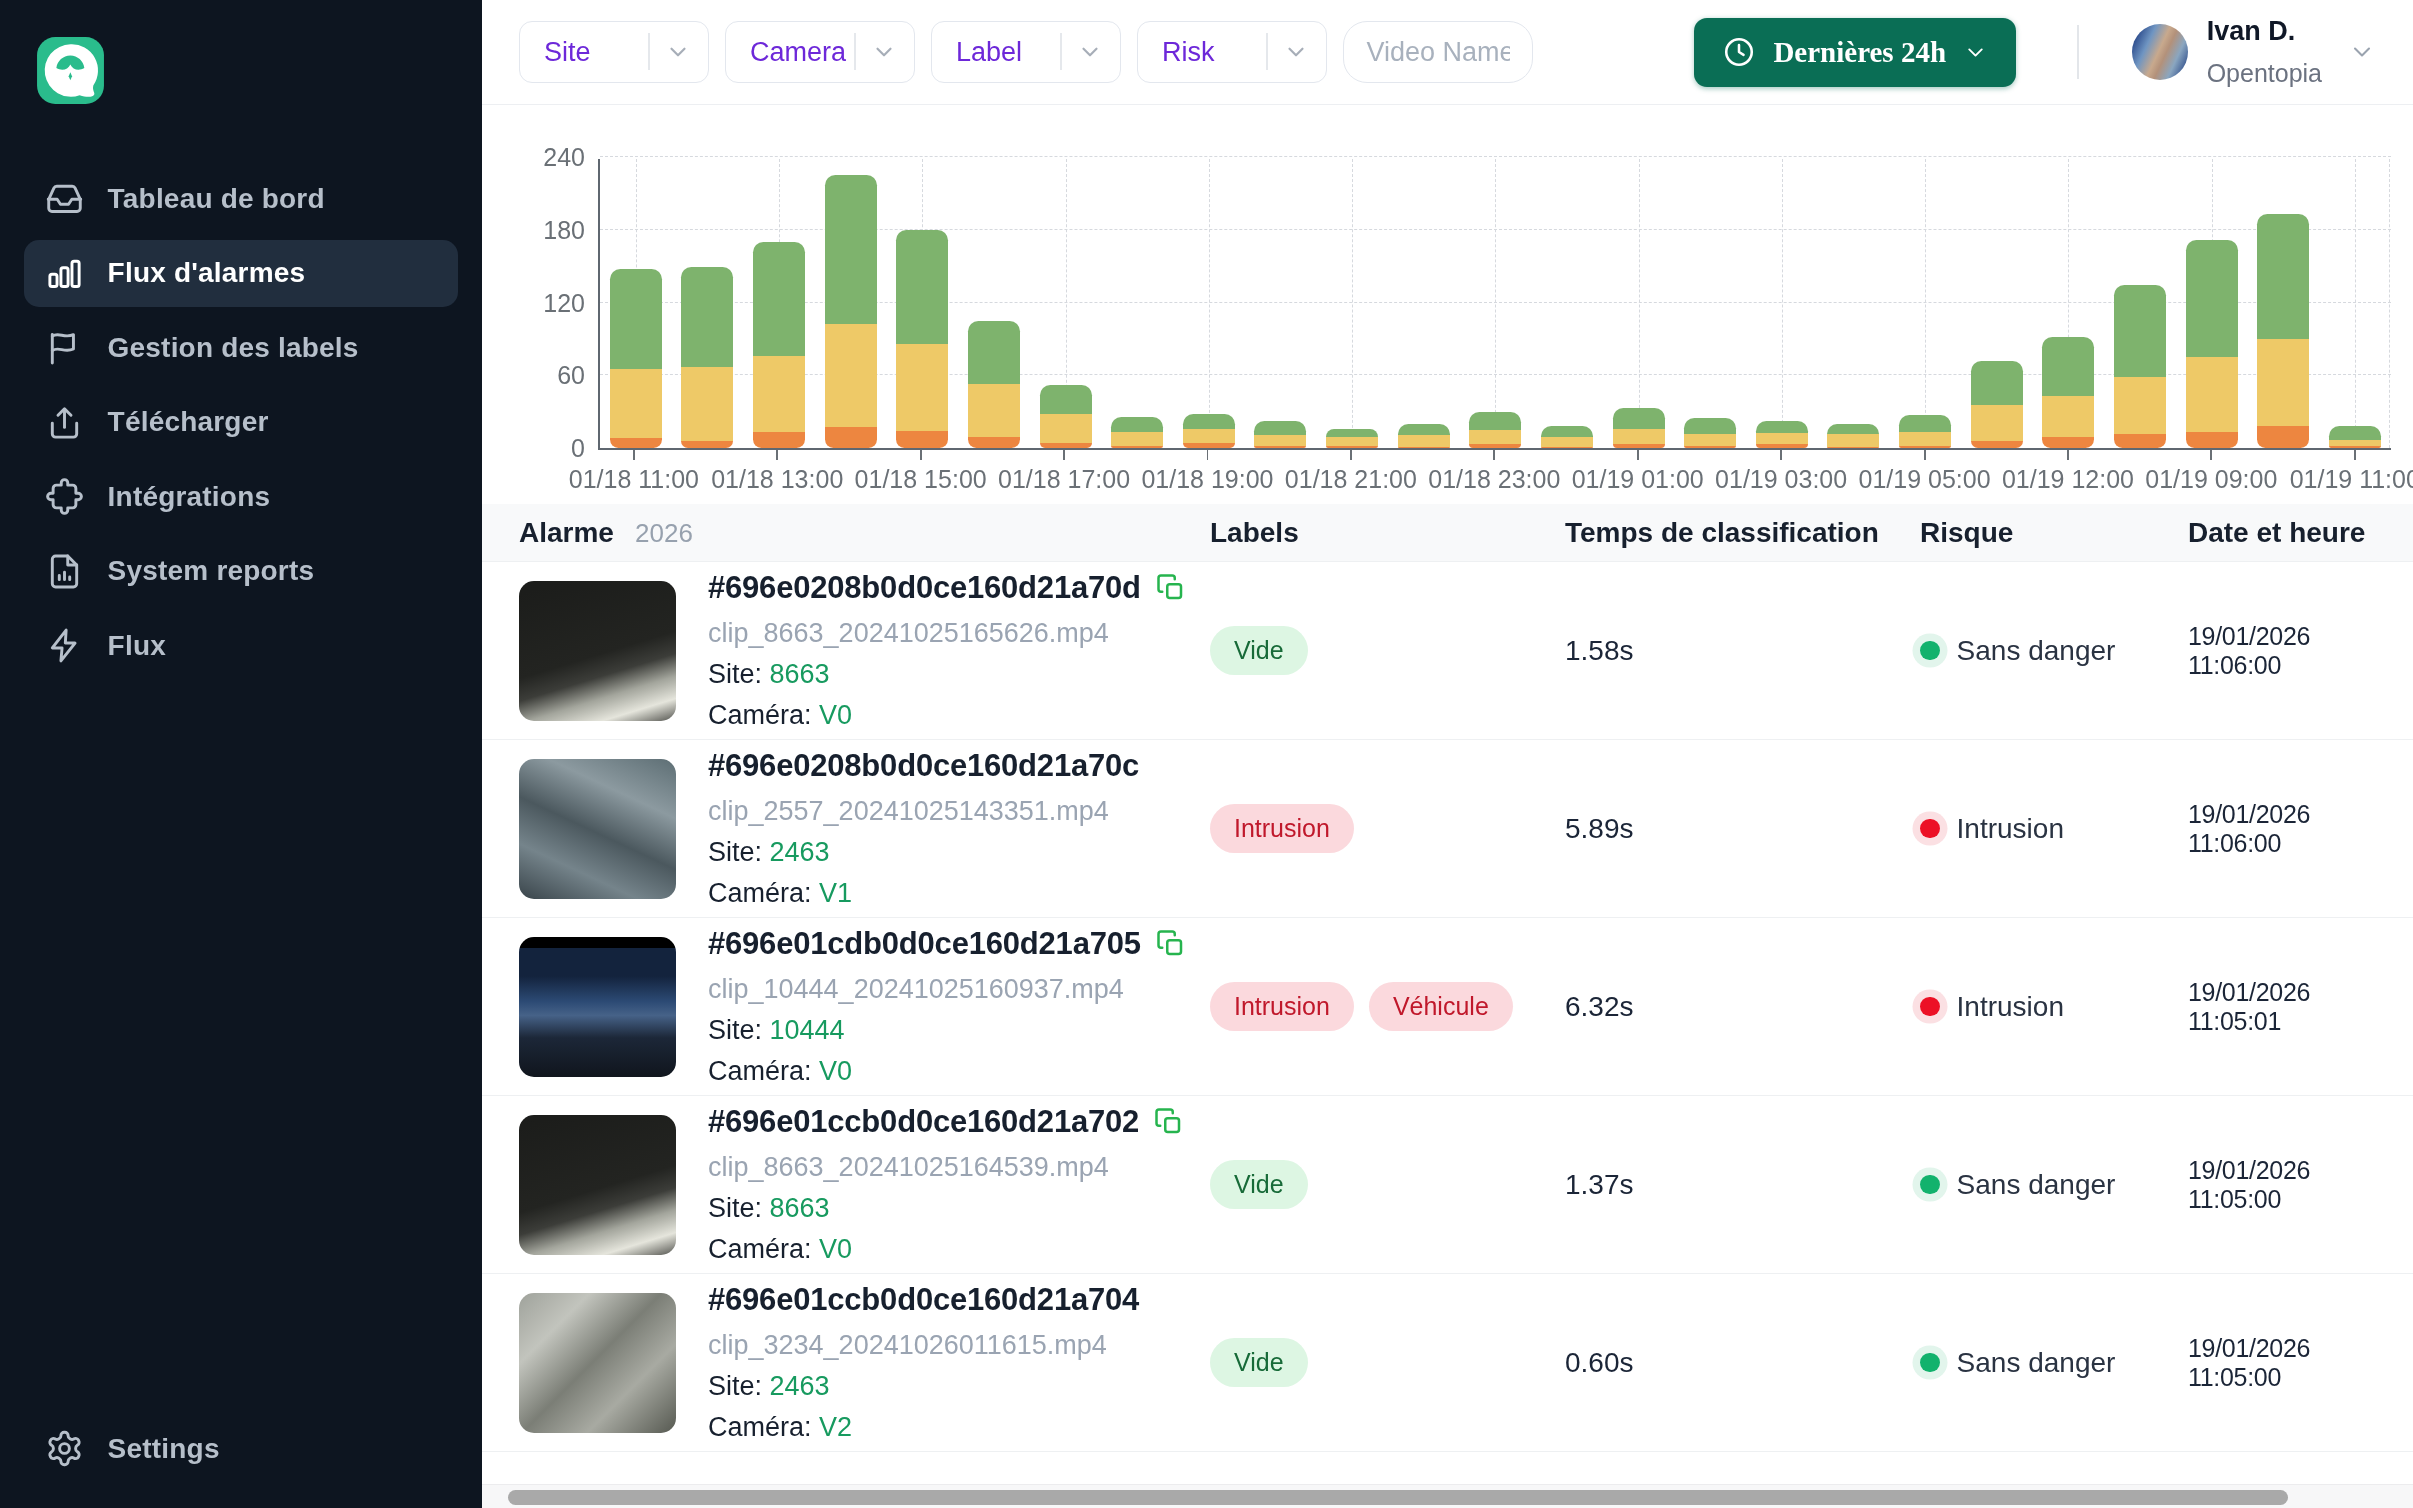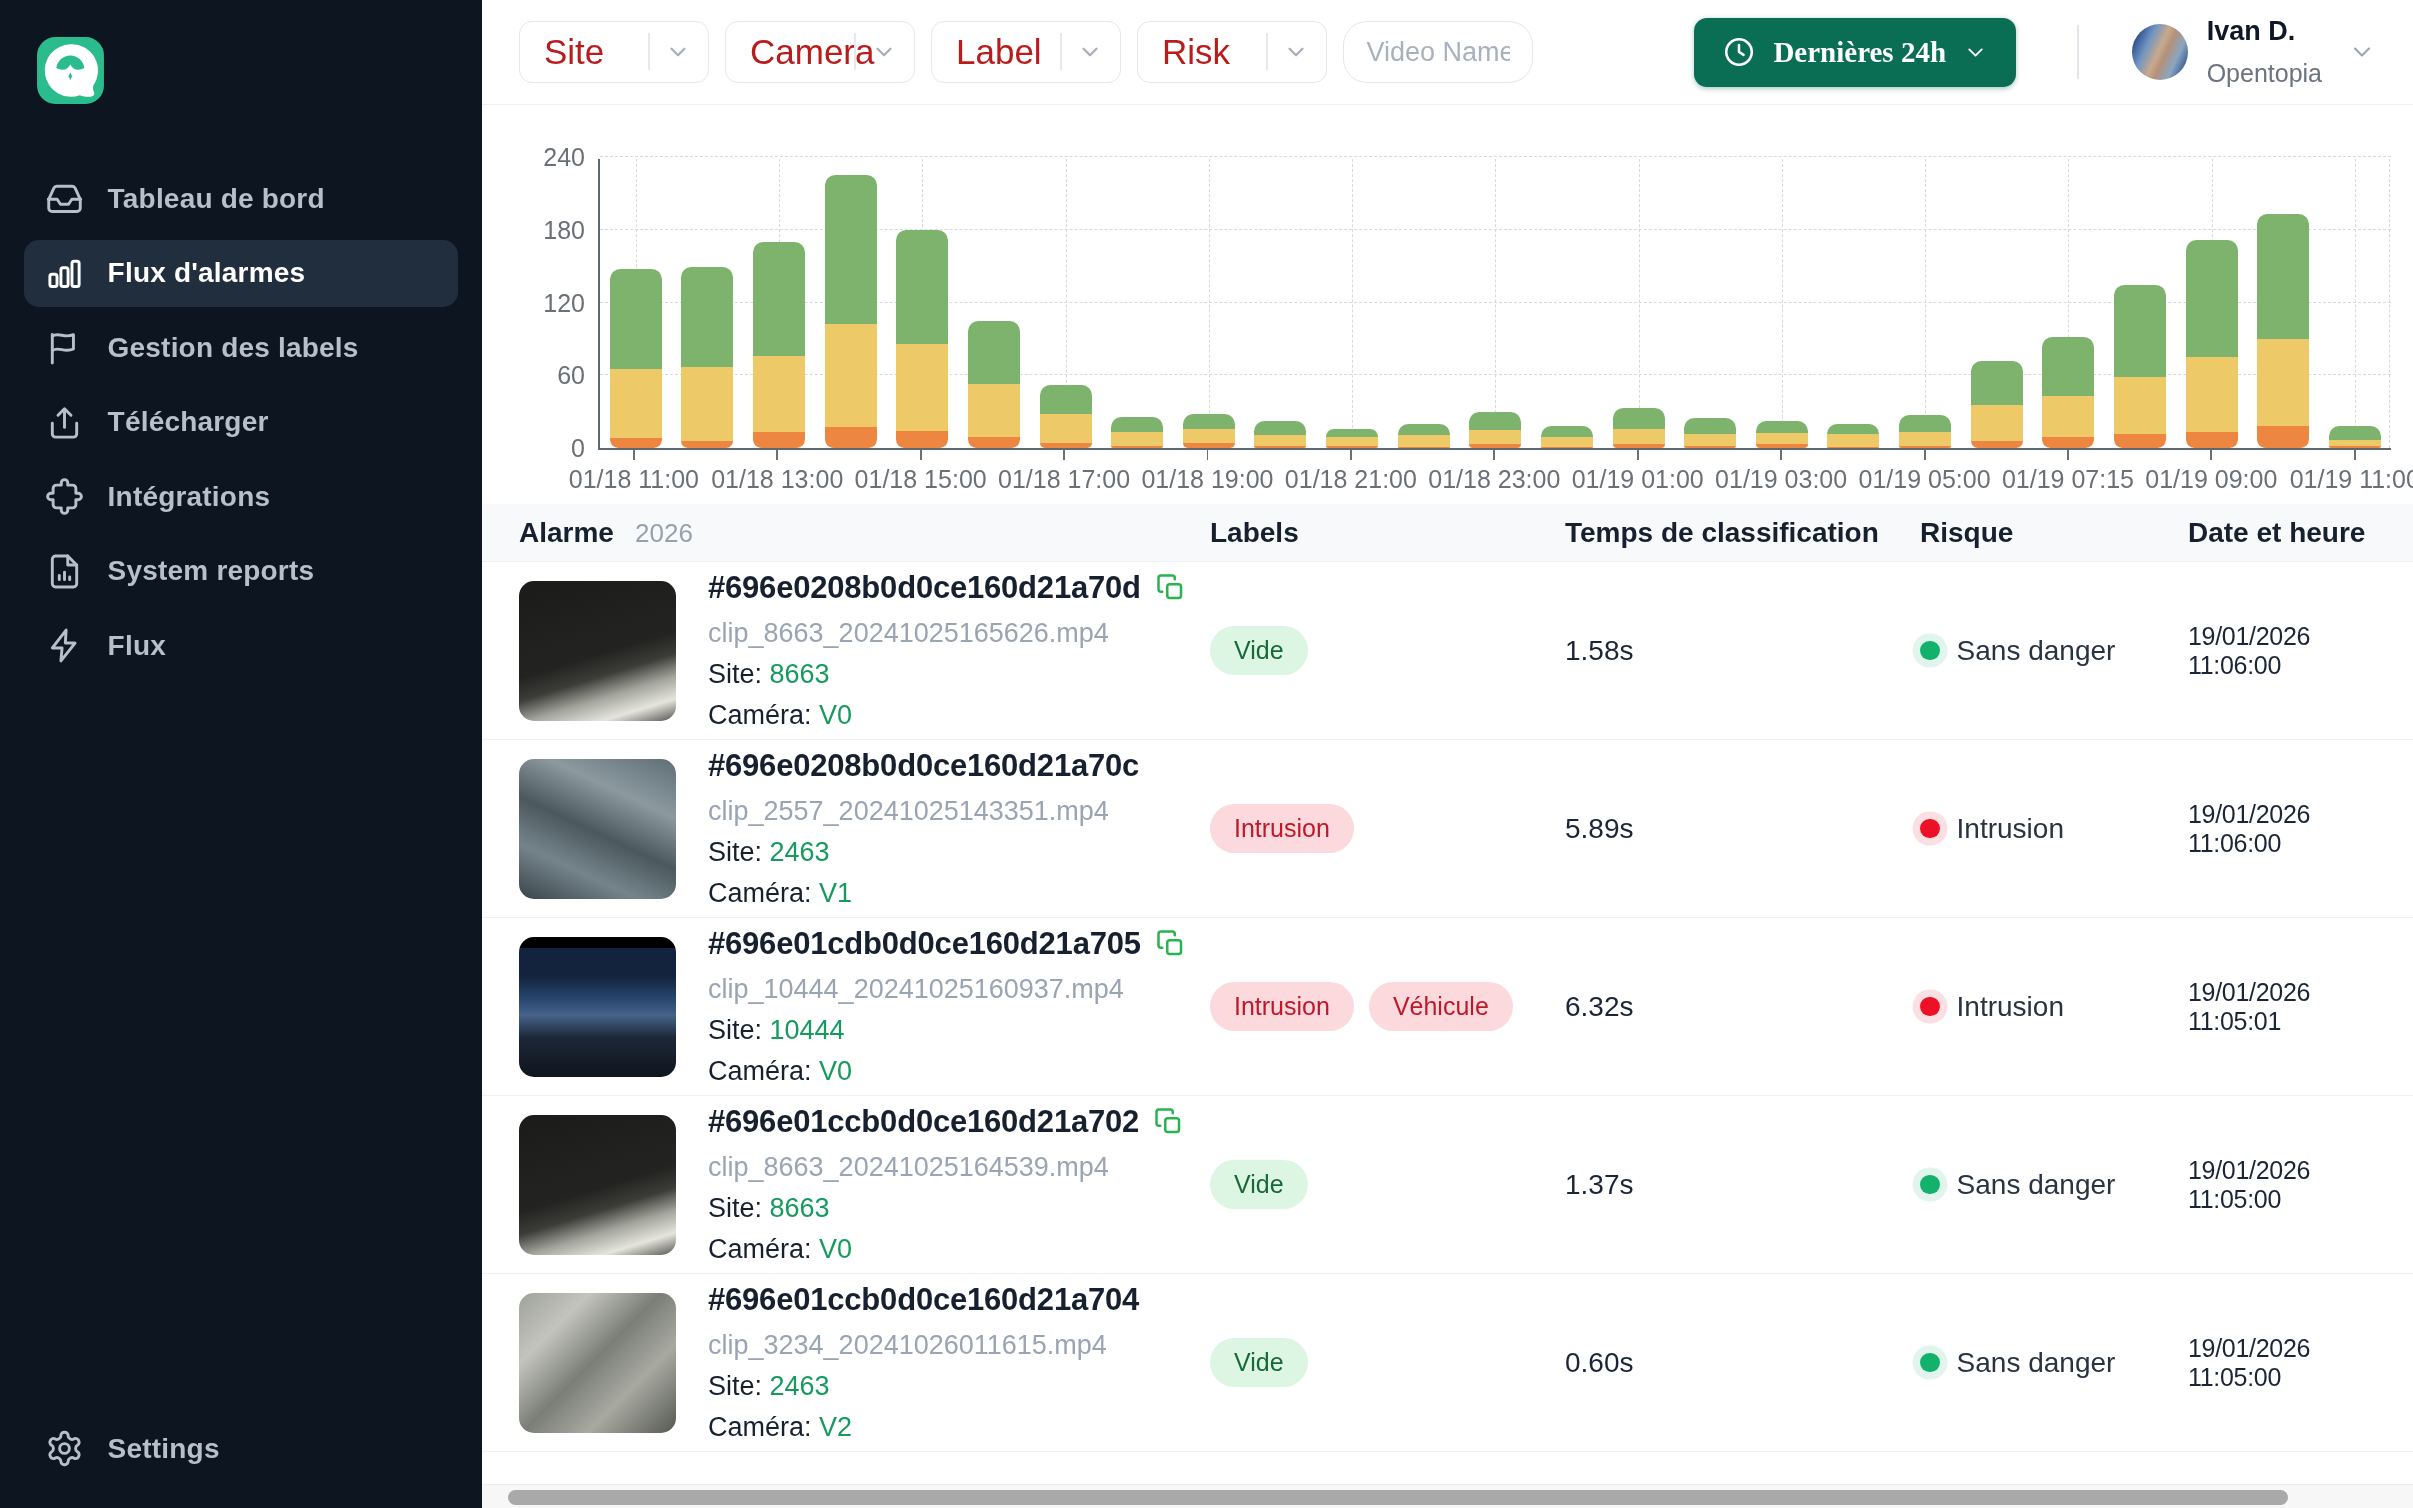--- a/index.html
+++ b/index.html
@@ -20,21 +20,21 @@
   .nav-bottom { margin-top:auto; padding:0 24px 26px 24px; }
 
   
   .main { flex:1; position:relative; display:flex; flex-direction:column; min-width:0; }
 
   
   .topbar { height:105px; display:flex; align-items:center; padding:0 37px; gap:16px;
             border-bottom:1.9px solid #edeff2; flex-shrink:0; }
   .filter { position:relative; width:190px; height:62px; border:1.9px solid #e3e7ee; border-radius:13px;
             background:#fff; display:flex; align-items:center; cursor:pointer; }
-  .filter .f-label { margin-left:24px; font-size:35px; color:#b91c1c; }
+  .filter .f-label { margin-left:24px; font-size:27px; color:#6d28d9; }
   .filter .f-div { position:absolute; right:58px; top:11.2px; width:1.9px; height:37px; background:#e5e8ec; }
   .filter .f-chev { position:absolute; right:17px; width:26px; height:26px; color:#a7aeb8; }
   .video-input { width:190px; height:62px; border:1.9px solid #e3e7ee; border-radius:24px; padding:0 22.4px;
                  font-size:27px; color:#334155; font-family:"Liberation Sans",sans-serif; outline:none; }
   .video-input::placeholder { color:#a8b1bd; }
   .tb-spacer { flex:1; }
   .time-btn { height:69px; display:flex; align-items:center; gap:17px; padding:0 28px;
               background:#0a6e55; border:none; border-radius:13px; color:#fff; cursor:pointer;
               font-family:Liberation Serif, serif; box-shadow:0 1.9px 5.6px rgba(10,110,85,.35); }
   .time-btn .ticon { width:34px; height:34px; }
@@ -465,21 +465,21 @@
         <div class="xlab" style="left: 42%;">01/18 21:00</div>
         <div class="xtick" style="left: calc(42% - 0.9px);"></div>
         <div class="xlab" style="left: 50%;">01/18 23:00</div>
         <div class="xtick" style="left: calc(50% - 0.9px);"></div>
         <div class="xlab" style="left: 58%;">01/19 01:00</div>
         <div class="xtick" style="left: calc(58% - 0.9px);"></div>
         <div class="xlab" style="left: 66%;">01/19 03:00</div>
         <div class="xtick" style="left: calc(66% - 0.9px);"></div>
         <div class="xlab" style="left: 74%;">01/19 05:00</div>
         <div class="xtick" style="left: calc(74% - 0.9px);"></div>
-        <div class="xlab" style="left: 82%;">01/19 07:15</div>
+        <div class="xlab" style="left: 82%;">01/19 12:00</div>
         <div class="xtick" style="left: calc(82% - 0.9px);"></div>
         <div class="xlab" style="left: 90%;">01/19 09:00</div>
         <div class="xtick" style="left: calc(90% - 0.9px);"></div>
         <div class="xlab" style="left: 98%;">01/19 11:00</div>
         <div class="xtick" style="left: calc(98% - 0.9px);"></div>
       </div>
   </section>
 
   <section>
     <div class="tbl-grid tbl-head">

